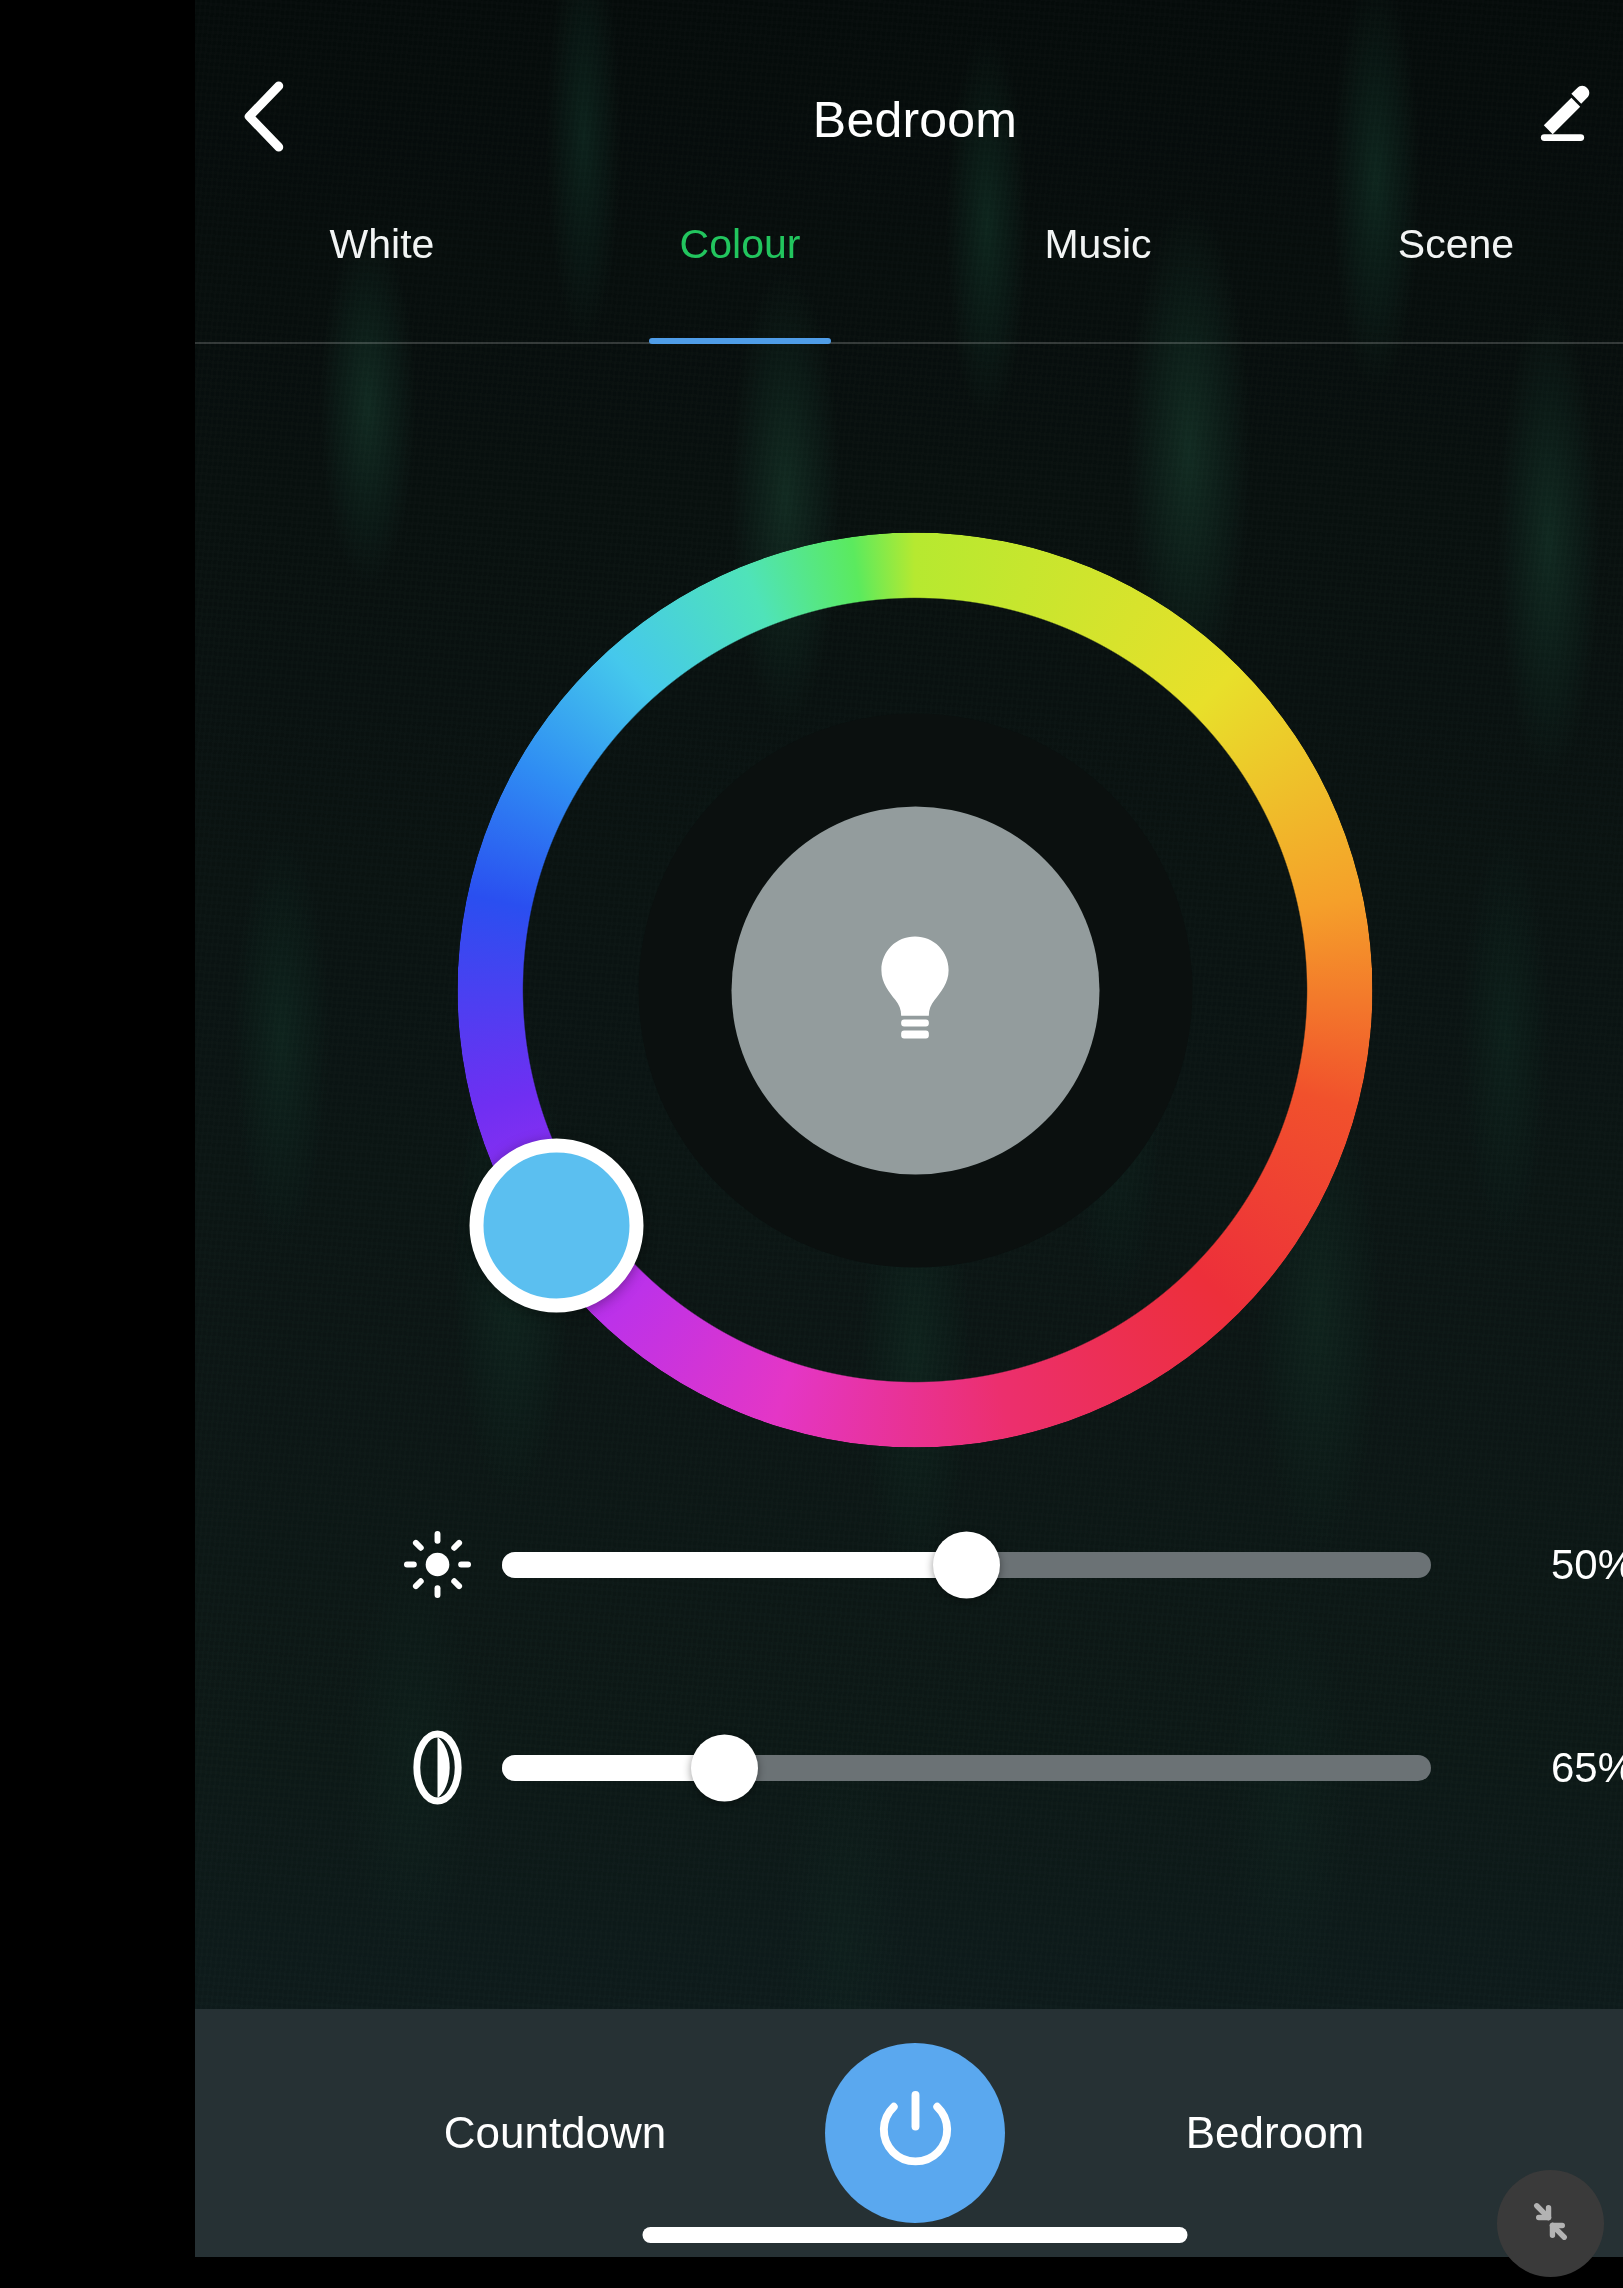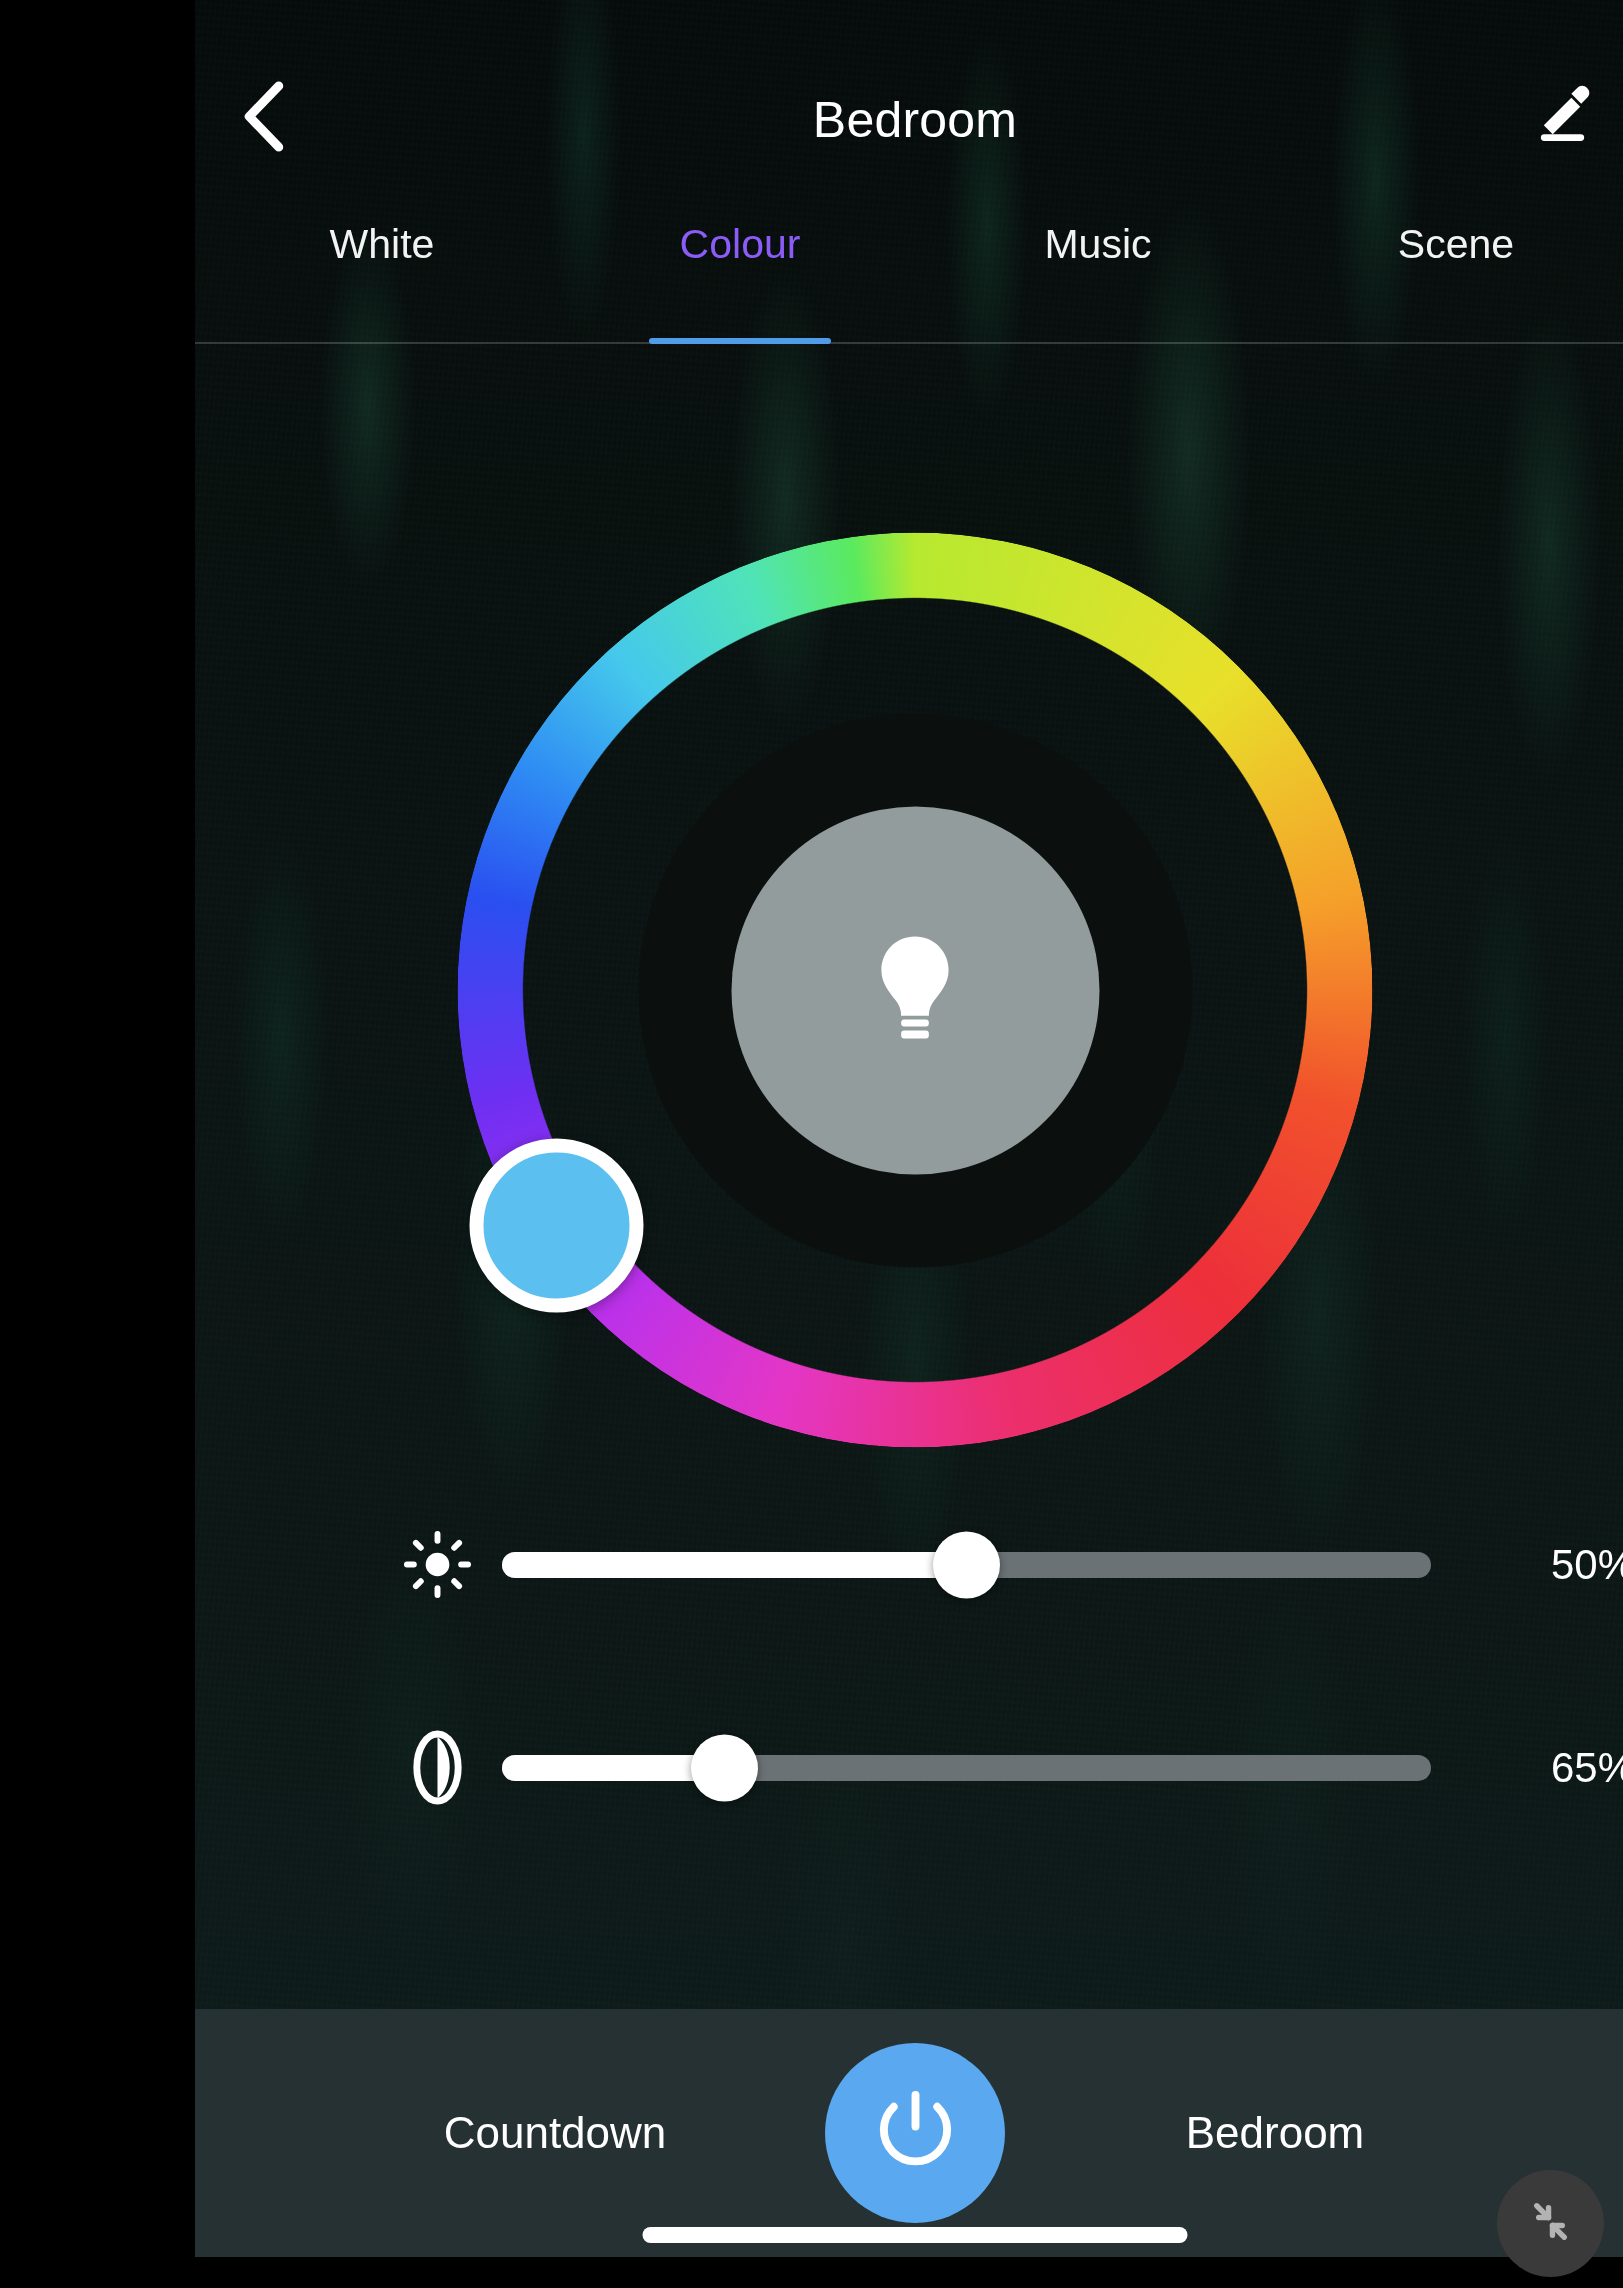--- a/index.html
+++ b/index.html
@@ -293,21 +293,21 @@
         </svg>
       </span>
     </div>
   </div>
 
   <div class="tabs">
     <div class="tab">
       <span class="tab-label">White</span>
     </div>
     <div class="tab active">
-      <span class="tab-label" style="color: #8b5cf6;">Colour</span>
+      <span class="tab-label" style="color: #22c55e;">Colour</span>
     </div>
     <div class="tab">
       <span class="tab-label">Music</span>
     </div>
     <div class="tab">
       <span class="tab-label">Scene</span>
     </div>
   </div>
   <div class="tabs-underline"></div>
 

